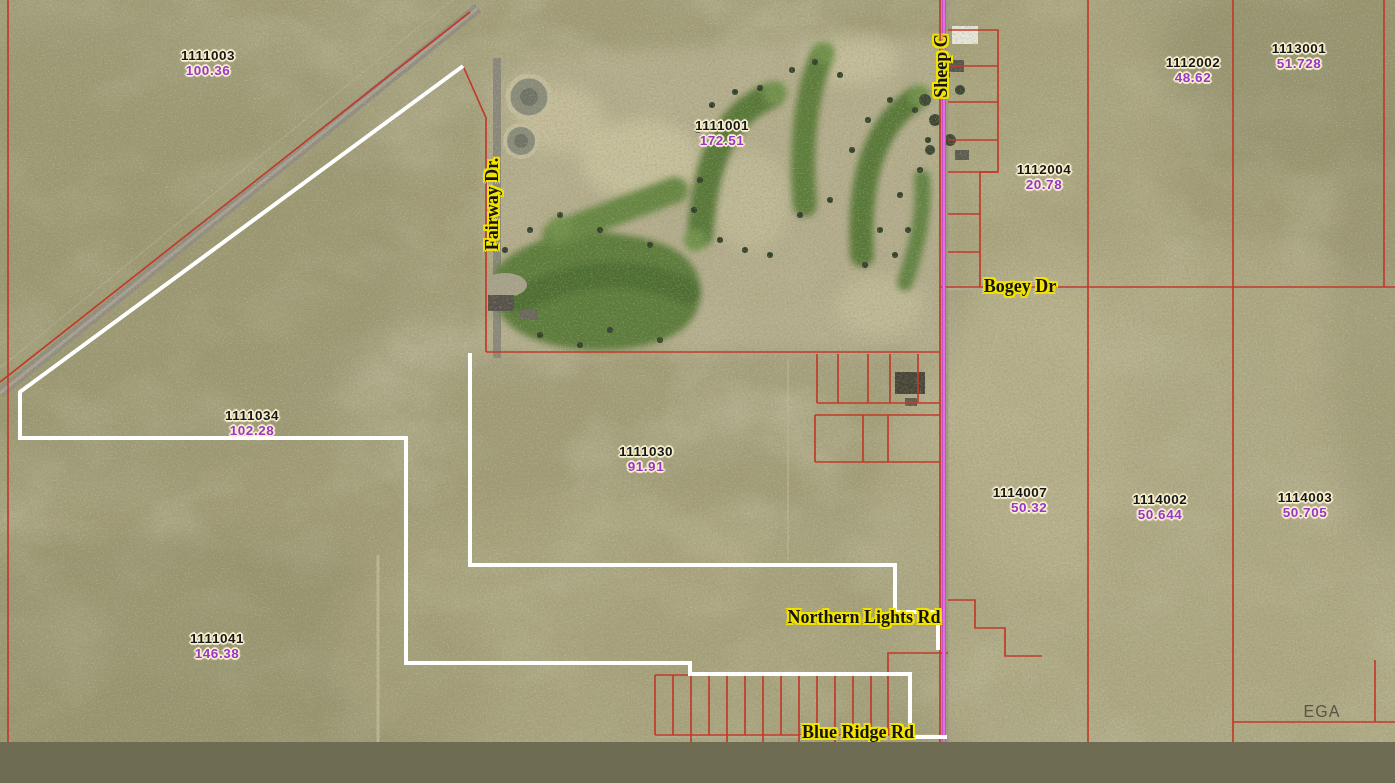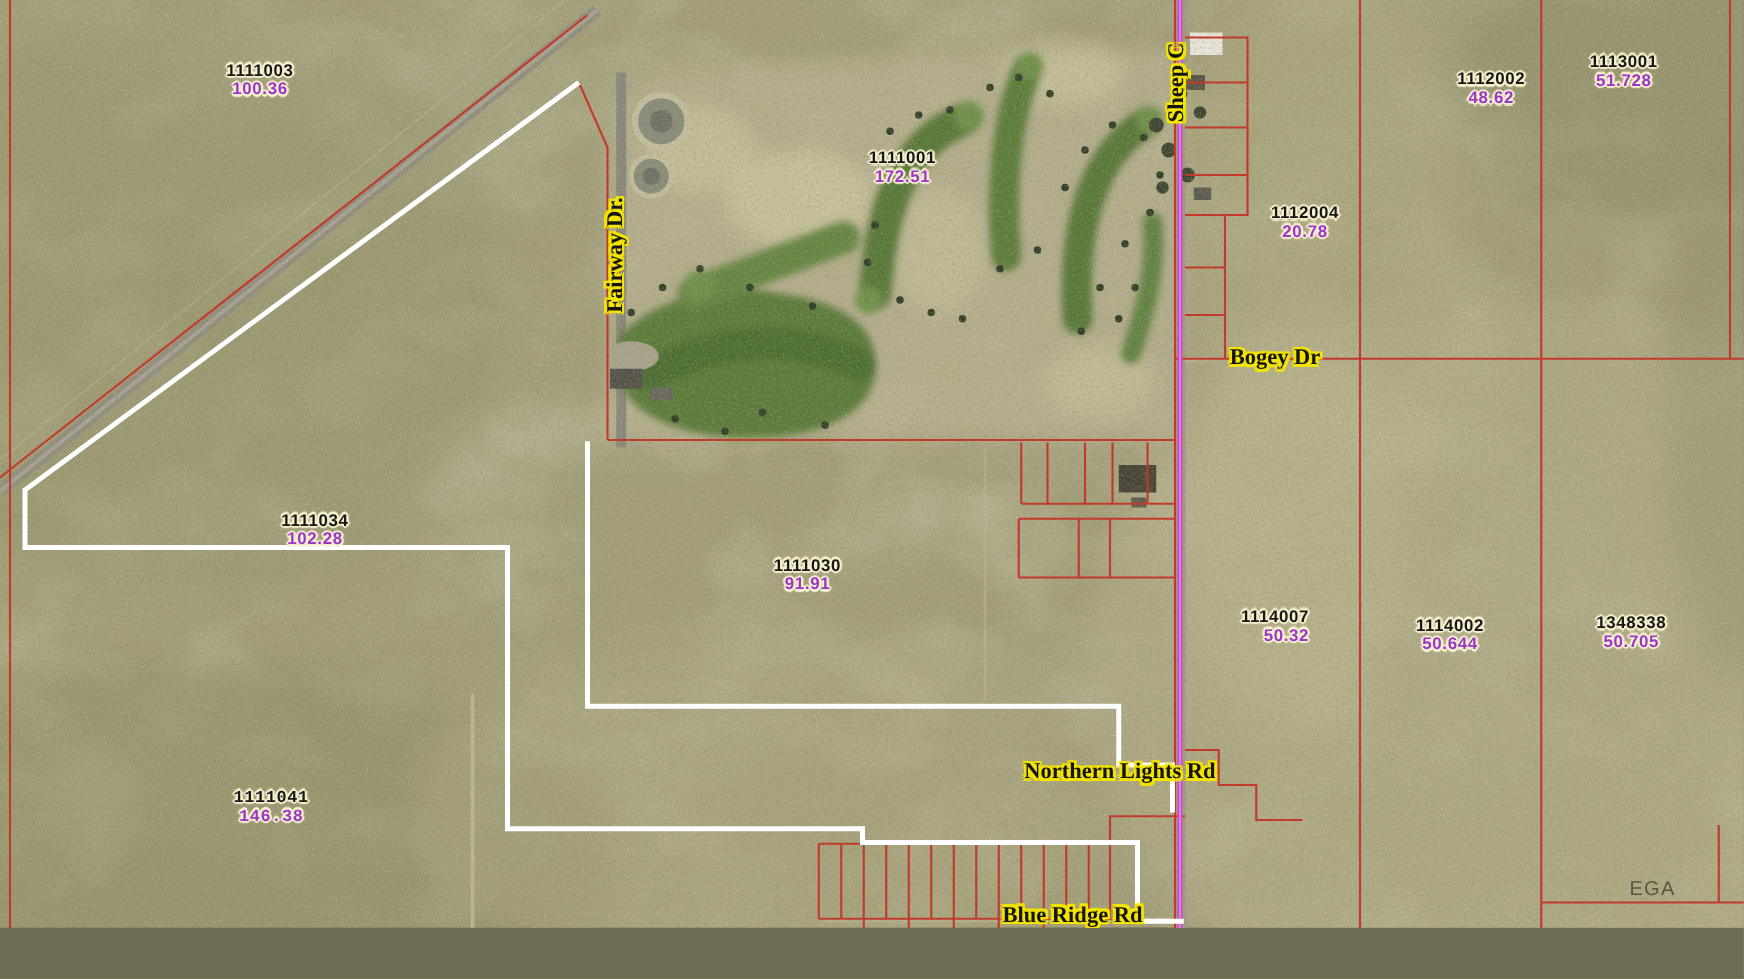--- a/index.html
+++ b/index.html
@@ -286,27 +286,27 @@
       </div>
       <div class="parcel-label" style="left: 1020px; top: 501px; text-align: right;">
         <div class="pid">1114007</div>
         <div class="acres">50.32</div>
       </div>
       <div class="parcel-label" style="left: 1160px; top: 508px;">
         <div class="pid">1114002</div>
         <div class="acres">50.644</div>
       </div>
       <div class="parcel-label" style="left: 1305px; top: 506px;">
-        <div class="pid">1348338</div>
+        <div class="pid">1114003</div>
         <div class="acres">50.705</div>
       </div>
-      <div class="parcel-label" style="left: 217px; top: 647px; font-family: Liberation Mono, monospace;">
+      <div class="parcel-label" style="left: 217px; top: 647px;">
         <div class="pid">1111041</div>
         <div class="acres">146.38</div>
       </div>
       <div class="road-label rotated" style="left: 941px; top: 66px;">Sheep C</div>
       <div class="road-label rotated" style="left: 492px; top: 204px;">Fairway Dr.</div>
       <div class="road-label" style="left: 1020px; top: 286px;">Bogey Dr</div>
-      <div class="road-label" style="left: 896px; top: 617px;">Northern Lights Rd</div>
+      <div class="road-label" style="left: 864px; top: 617px;">Northern Lights Rd</div>
       <div class="road-label" style="left: 858px; top: 732px;">Blue Ridge Rd</div>
     </div>
   <div class="watermark" style="left:1322px;top:712px">EGA</div>
 </div>
 
 </body></html>

